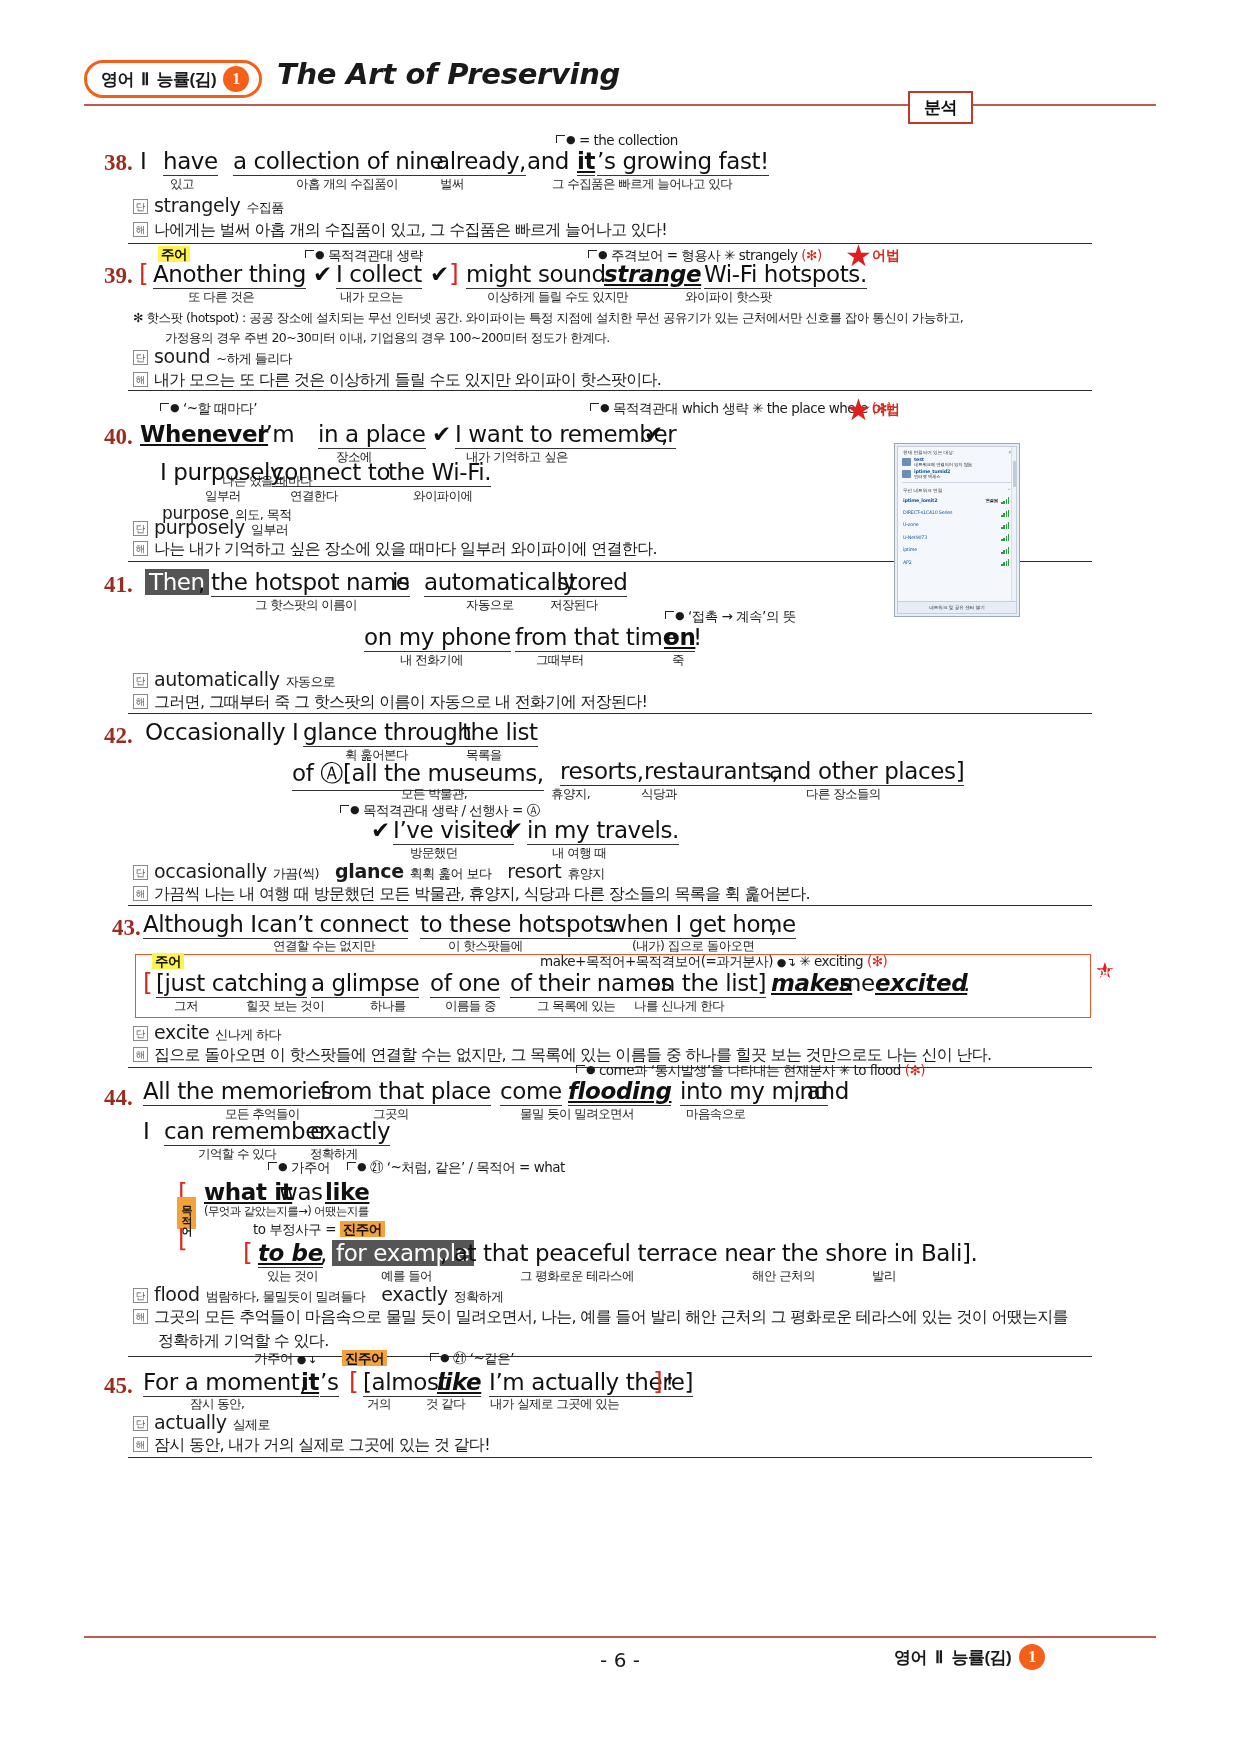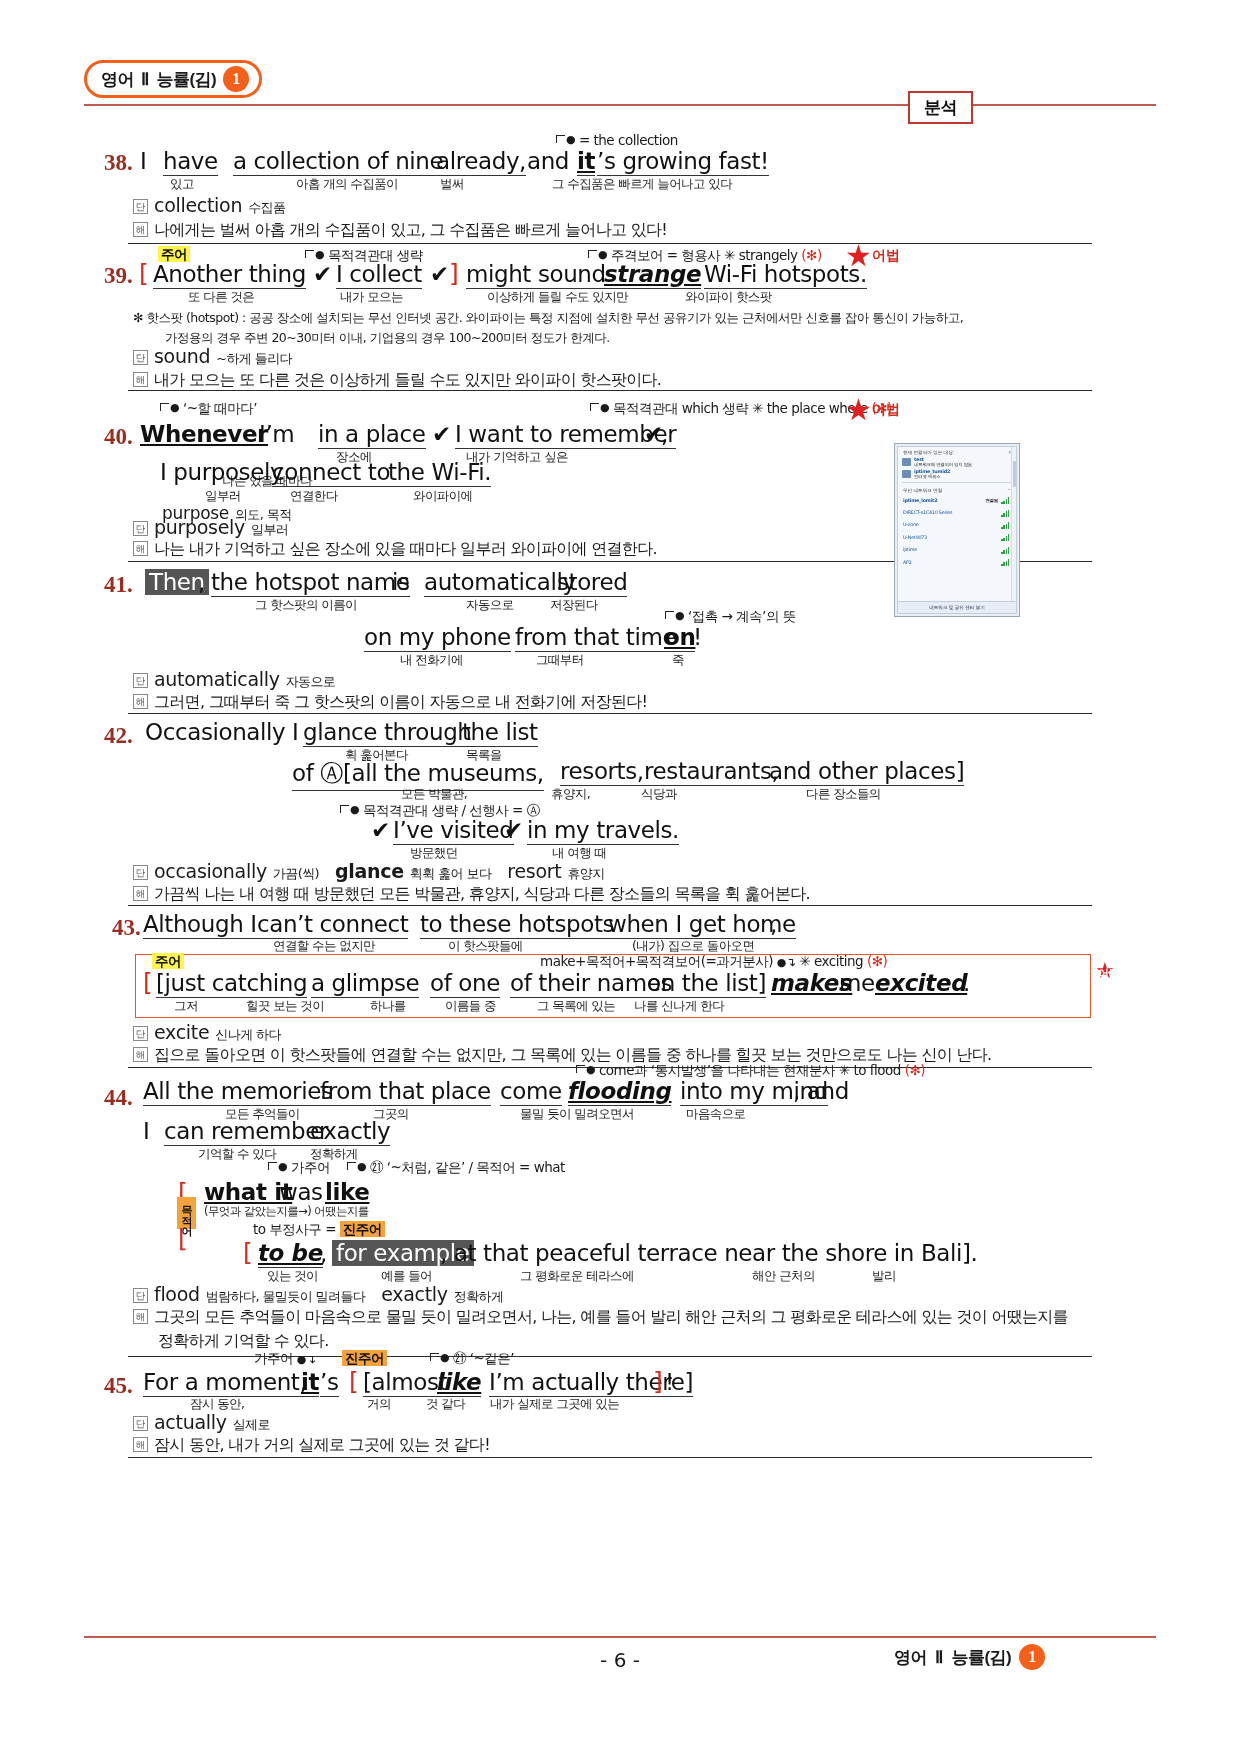--- a/index.html
+++ b/index.html
@@ -160,20 +160,21 @@
 </head>
 <body>
 
 <div id="header">
   <div class="hdr-badge">
     <span class="k">영어</span>
     <span class="rn">Ⅱ</span>
     <span class="k">능률(김)</span>
     <span class="circ-num">1</span>
   </div>
+  <div class="hdr-title">The Art of Preserving</div>
   <div class="hdr-rule"></div>
   <div class="hdr-tag">분석</div>
 </div>
 
 <div class="sec">
   <div class="lead" style="left:556px; top:132px;">
     <span class="hook"></span><span class="dot">●</span>
     <span>= the collection</span>
   </div>
 
@@ -186,21 +187,21 @@
   <div class="en ul bu" style="left:577px; top:148px;">it</div>
   <div class="en ul" style="left:597px; top:148px;">’s growing fast!</div>
 
   <div class="ko" style="left:170px; top:176px;">있고</div>
   <div class="ko" style="left:296px; top:176px;">아홉 개의 수집품이</div>
   <div class="ko" style="left:440px; top:176px;">벌써</div>
   <div class="ko" style="left:552px; top:176px;">그 수집품은  빠르게 늘어나고 있다</div>
 
   <div class="vrow" style="left:133px; top:194px;">
     <span class="boxmark">단</span>
-    <span class="vword">collection</span>
+    <span class="vword">strangely</span>
     <span class="vko">수집품</span>
   </div>
   <div class="vrow" style="left:133px; top:220px;">
     <span class="boxmark">해</span>
     <span class="trko">나에게는 벌써 아홉 개의 수집품이 있고, 그 수집품은 빠르게 늘어나고 있다!</span>
   </div>
   <div class="divider" style="top:243px;"></div>
 </div>
 
 <div class="sec">

